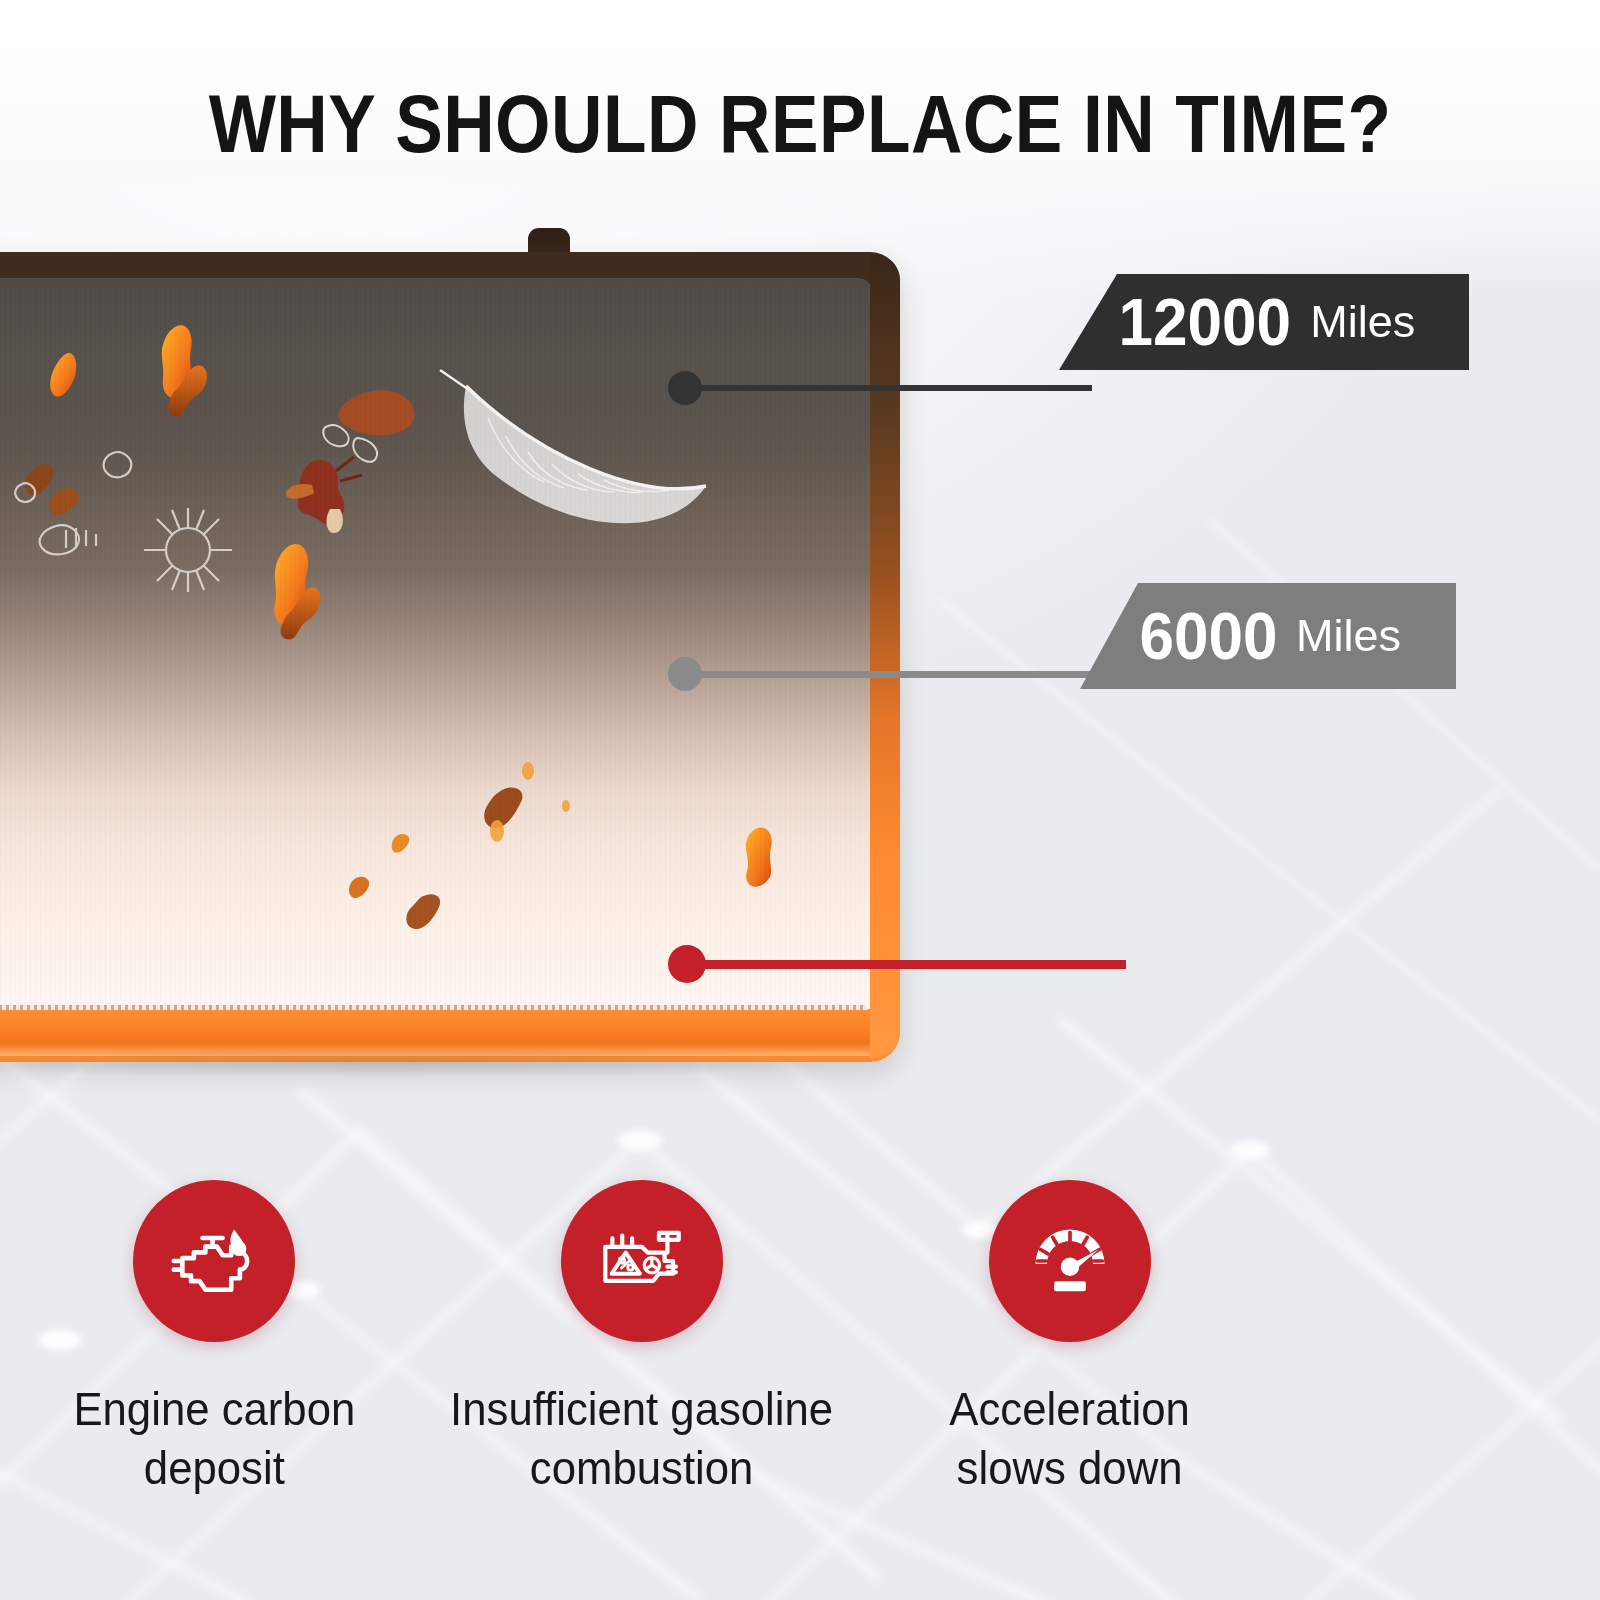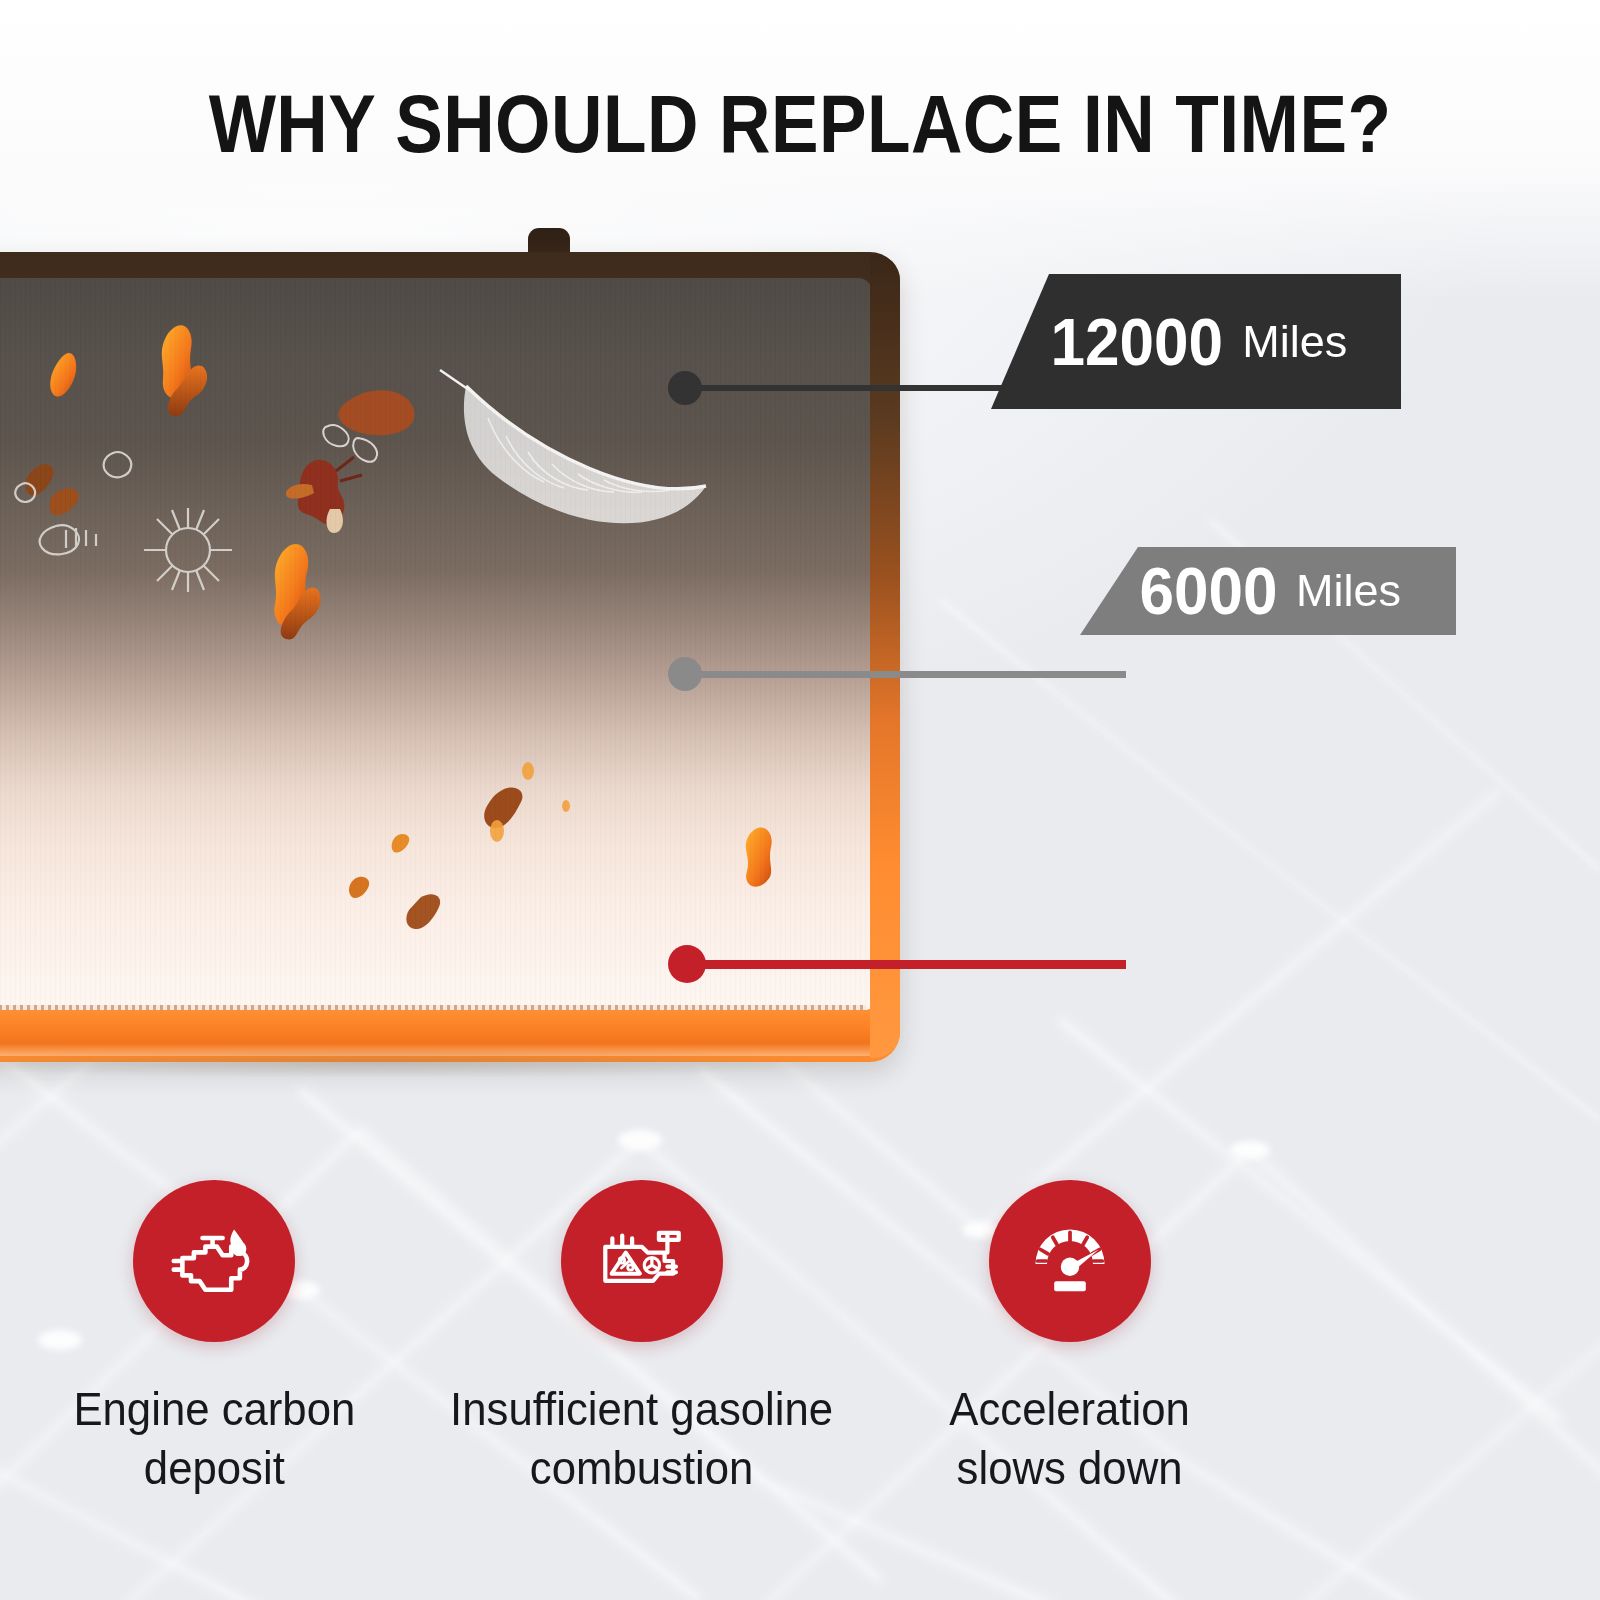--- a/index.html
+++ b/index.html
@@ -152,26 +152,26 @@
   }
   .badge .unit {
     font-family: "Liberation Sans", sans-serif;
     font-weight: 400;
     font-size: 45px;
     margin-left: 14px;
   }
   .badge.new .num { font-size: 60px; letter-spacing: 2px; }
 
   #badge-12000 {
-    left: 991px; top: 274px; width: 410px; height: 135px;
+    left: 1059px; top: 274px; width: 410px; height: 96px;
     background: #2f2f2f;
     clip-path: polygon(58px 0, 100% 0, 100% 100%, 0 100%);
   }
   #badge-6000 {
-    left: 1080px; top: 547px; width: 376px; height: 88px;
+    left: 1080px; top: 583px; width: 376px; height: 106px;
     background: #7e7e7e;
     clip-path: polygon(58px 0, 100% 0, 100% 100%, 0 100%);
   }
   #badge-new {
     left: 1080px; top: 861px; width: 374px; height: 118px;
     background: #c4202a;
     clip-path: polygon(58px 0, 100% 0, 100% 100%, 0 100%);
   }
 
   

